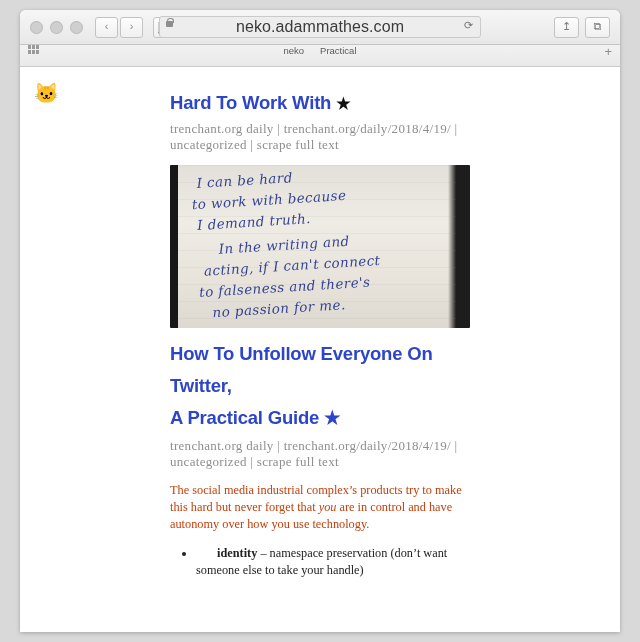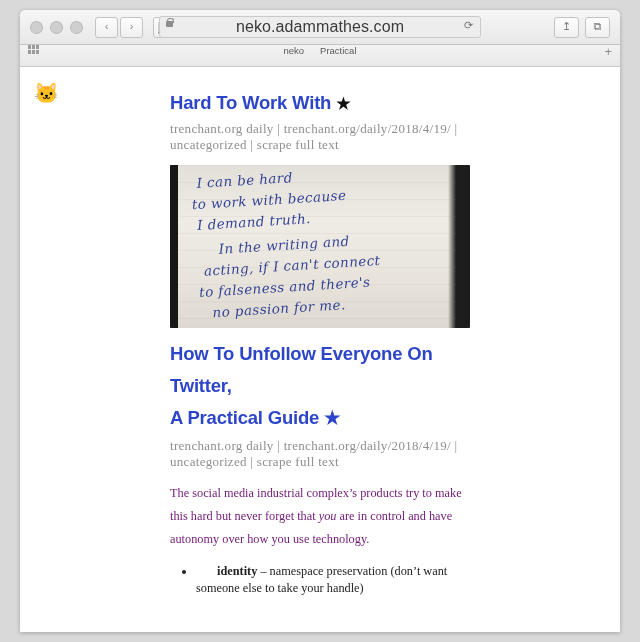--- a/index.html
+++ b/index.html
@@ -277,22 +277,22 @@
     font-size: 18.5px;
     line-height: 32px;
     color: #2d45c9;
     margin: 0 0 4px 0;
     font-weight: bold;
     letter-spacing: -0.2px;
   }
   p.body {
     font-family: "Liberation Serif", serif;
     font-size: 12.3px;
-    line-height: 23px;
-    color: #701a75;
+    line-height: 17px;
+    color: #c2410c;
     margin: 0 0 12px 0;
   }
   p.body em { font-style: italic; }
   ul.points {
     font-family: "Liberation Serif", serif;
     font-size: 12.3px;
     line-height: 16.5px;
     color: #222;
     margin: 0;
     padding-left: 26px;

